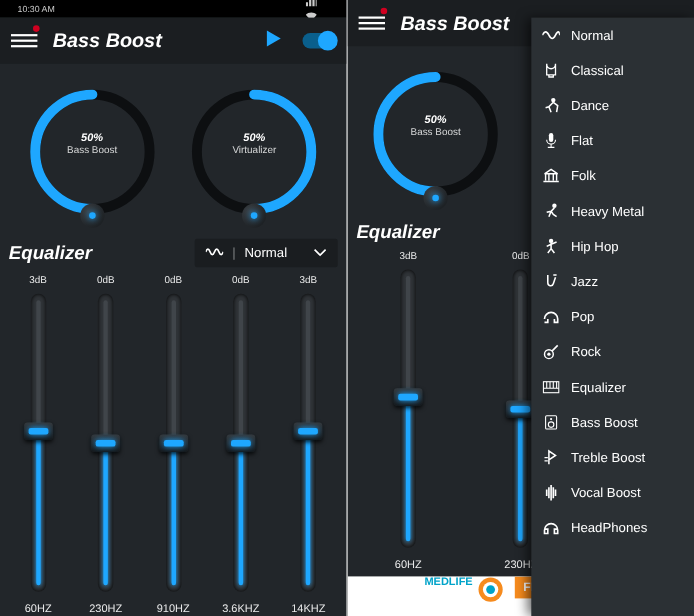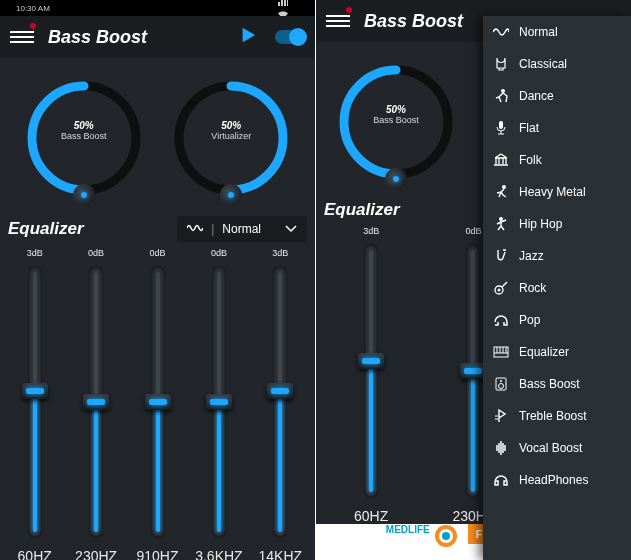--- a/index.html
+++ b/index.html
@@ -65,21 +65,21 @@
   .preset .chev{margin-left:16px;}
   .bands{display:flex;justify-content:space-around;padding:6px 4px 0;flex:1;}
   .band{display:flex;flex-direction:column;align-items:center;flex:1;}
   .band-db{font-size:9px;opacity:.9;margin-bottom:6px;height:12px;}
   .slider-wrap{position:relative;width:32px;flex:1;display:flex;align-items:center;justify-content:center;}
   .track-outer{width:14px;height:100%;background:#303438;border-radius:7px;position:relative;box-shadow:inset 0 0 4px #000;}
   .track-inner{position:absolute;left:50%;transform:translateX(-50%);bottom:6px;top:6px;width:4px;background:#40454a;border-radius:2px;}
   .fill{position:absolute;left:50%;transform:translateX(-50%);bottom:6px;width:4px;background:#1ea7ff;border-radius:2px;box-shadow:0 0 4px #1ea7ff;}
   .thumb{position:absolute;left:50%;transform:translate(-50%,50%);width:26px;height:16px;background:linear-gradient(#34383c,#14171a);border-radius:3px;box-shadow:0 2px 4px rgba(0,0,0,.8);}
   .thumb::after{content:"";position:absolute;top:5px;left:4px;right:4px;height:6px;background:#1ea7ff;border-radius:2px;box-shadow:0 0 6px #1ea7ff;}
-  .band-hz{font-size:14px;opacity:.9;margin-top:10px;height:12px;}
+  .band-hz{font-size:10px;opacity:.9;margin-top:10px;height:12px;}
   
   .dropdown{position:absolute;top:16px;right:0;width:148px;bottom:0;background:#2b3034;box-shadow:-4px 0 10px rgba(0,0,0,.6);overflow-y:hidden;}
   .dd-item{display:flex;align-items:center;gap:10px;padding:8px 10px;font-size:12px;}
   .dd-item svg{width:16px;height:16px;flex-shrink:0;}
   .ad{position:absolute;bottom:0;left:0;right:0;height:36px;background:#fff;display:flex;align-items:flex-start;justify-content:center;font-family:sans-serif;font-size:10px;color:#00a3c9;overflow:hidden;}
   .ad .orange{background:#f68b1e;color:#fff;padding:4px 8px;font-weight:bold;margin-left:6px;font-size:11px;}
 </style>
 </head>
 <body>
 
@@ -332,34 +332,34 @@
         <span>Hip Hop</span>
       </div>
       <div class="dd-item">
         <svg viewBox="0 0 16 16">
           <path d="M5 2v7c0 3 4 4 5 1l2-6M10 2h3" stroke="#fff" fill="none" stroke-width="1.4"></path>
         </svg>
         <span>Jazz</span>
       </div>
       <div class="dd-item">
         <svg viewBox="0 0 16 16">
+          <path d="M2 10a6 6 0 0112 0v3h-3v-3M2 13h3v-3" stroke="#fff" fill="none" stroke-width="1.5"></path>
+        </svg>
+        <span>Pop</span>
+      </div>
+      <div class="dd-item">
+        <svg viewBox="0 0 16 16">
           <circle cx="6" cy="10" r="4" fill="none" stroke="#fff" stroke-width="1.3"></circle>
           <circle cx="6" cy="10" r="1.5" fill="#fff"></circle>
           <path d="M9 7l5-5" stroke="#fff" stroke-width="1.4"></path>
         </svg>
         <span>Rock</span>
       </div>
       <div class="dd-item">
         <svg viewBox="0 0 16 16">
-          <path d="M2 10a6 6 0 0112 0v3h-3v-3M2 13h3v-3" stroke="#fff" fill="none" stroke-width="1.5"></path>
-        </svg>
-        <span>Pop</span>
-      </div>
-      <div class="dd-item">
-        <svg viewBox="0 0 16 16">
           <rect x="1" y="3" width="14" height="10" fill="none" stroke="#fff"></rect>
           <path d="M4 3v6M7 3v6M10 3v6M13 3v6M1 9h14" stroke="#fff"></path>
         </svg>
         <span>Equalizer</span>
       </div>
       <div class="dd-item">
         <svg viewBox="0 0 16 16">
           <rect x="3" y="2" width="10" height="12" rx="1" fill="none" stroke="#fff"></rect>
           <circle cx="8" cy="10" r="2.5" fill="none" stroke="#fff"></circle>
           <circle cx="8" cy="5" r="1" fill="#fff"></circle>

